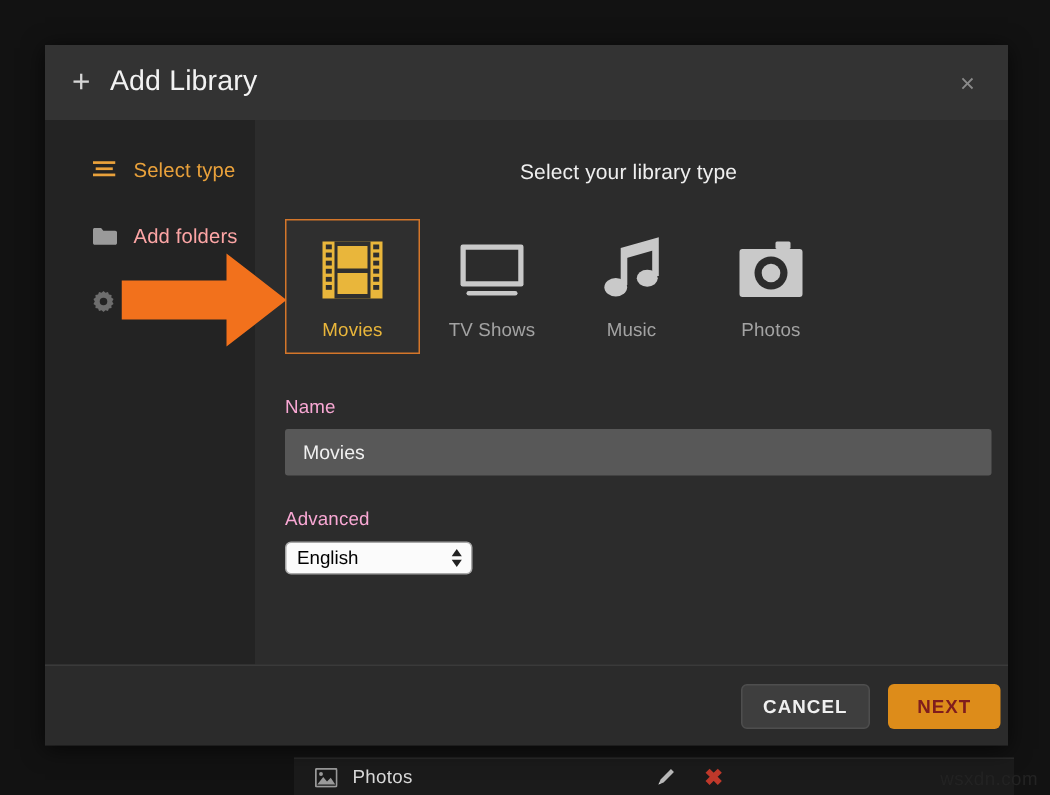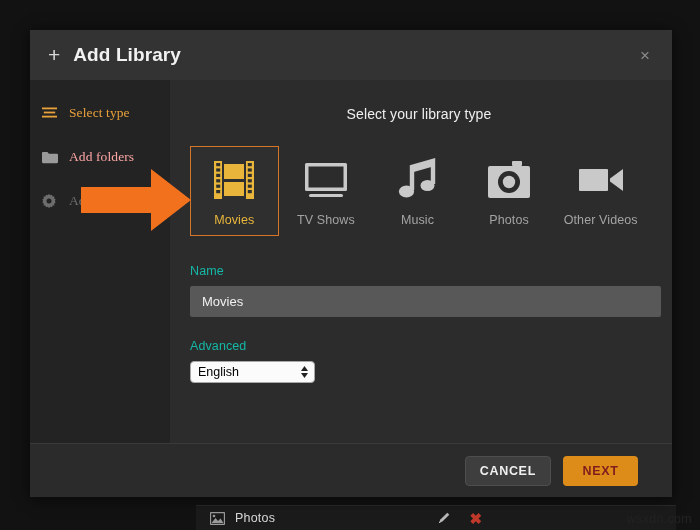--- a/index.html
+++ b/index.html
@@ -102,21 +102,21 @@
     font-size: 21px;
     font-weight: 300;
     line-height: 1;
     margin-right: 13px;
     position: relative;
     top: -1px;
   }
   #dialog-title {
     color: #f2f2f2;
     font-size: 19px;
-    font-weight: 700;
+    font-weight: 400;
     letter-spacing: .1px;
   }
   #close-button {
     margin-left: auto;
     color: #8a8a8a;
     font-size: 17px;
     line-height: 1;
     cursor: pointer;
     padding: 4px 6px;
     font-weight: 300;
@@ -132,24 +132,23 @@
   #sidebar {
     width: 140px;
     flex: 0 0 140px;
     background: #232323;
     padding-top: 18px;
   }
   .sidebar-item {
     display: flex;
     align-items: center;
     height: 30px;
-    padding: 0 0 0 12px;
+    padding: 0 0 0 32px;
     margin-bottom: 14px;
     cursor: pointer;
-    font-family: Liberation Serif, serif;
   }
   .sidebar-item .si-icon {
     width: 18px;
     margin-right: 9px;
     display: flex;
     align-items: center;
     justify-content: flex-start;
   }
   .sidebar-item .si-label {
     font-size: 13.5px;
@@ -209,21 +208,21 @@
     white-space: nowrap;
   }
   .type-item.selected {
     border: 1px solid #d4762a;
     background: #2f2f2f;
   }
   .type-item.selected .type-label { color: #e9b63b; }
 
   
   .field-label {
-    color: #14b8a6;
+    color: #f9a8d4;
     font-size: 12.5px;
     margin-bottom: 8px;
     letter-spacing: .1px;
   }
   #name-input {
     width: 471px;
     height: 31px;
     background: #585858;
     border: none;
     outline: none;
@@ -270,21 +269,21 @@
 
   
   #dialog-footer {
     flex: 0 0 54px;
     height: 54px;
     background: #2b2b2b;
     border-top: 1px solid #3a3a3a;
     display: flex;
     align-items: center;
     justify-content: flex-end;
-    padding-right: 34px;
+    padding-right: 5px;
     gap: 12px;
   }
   .btn {
     height: 30px;
     min-width: 75px;
     border-radius: 4px;
     border: none;
     font-family: "Liberation Sans", sans-serif;
     font-size: 12.5px;
     font-weight: bold;
@@ -444,29 +443,20 @@
             <svg width="46" height="40" viewBox="0 0 46 40">
               <rect x="26" y="1" width="10" height="5" rx="1" fill="#c9c9c9"></rect>
               <rect x="2" y="6" width="42" height="32" rx="2" fill="#c9c9c9"></rect>
               <circle cx="23" cy="22" r="11" fill="#2c2c2c"></circle>
               <circle cx="23" cy="22" r="6.2" fill="#c9c9c9"></circle>
             </svg>
           </span>
           <span class="type-label">Photos</span>
         </div>
 
-        <div class="type-item">
-          <span class="type-icon">
-            <svg width="48" height="34" viewBox="0 0 48 34">
-              <rect x="2" y="6" width="29" height="22" rx="1" fill="#c9c9c9"></rect>
-              <path d="M33 15.5 L46 6 V28 L33 18.5 Z" fill="#c9c9c9"></path>
-            </svg>
-          </span>
-          <span class="type-label">Other Videos</span>
-        </div>
 
       </div>
 
       
       <div class="field-label">Name</div>
       <input id="name-input" type="text" value="Movies" style="">
 
       
       <div class="field-label">Advanced</div>
       <span class="select-wrap">

